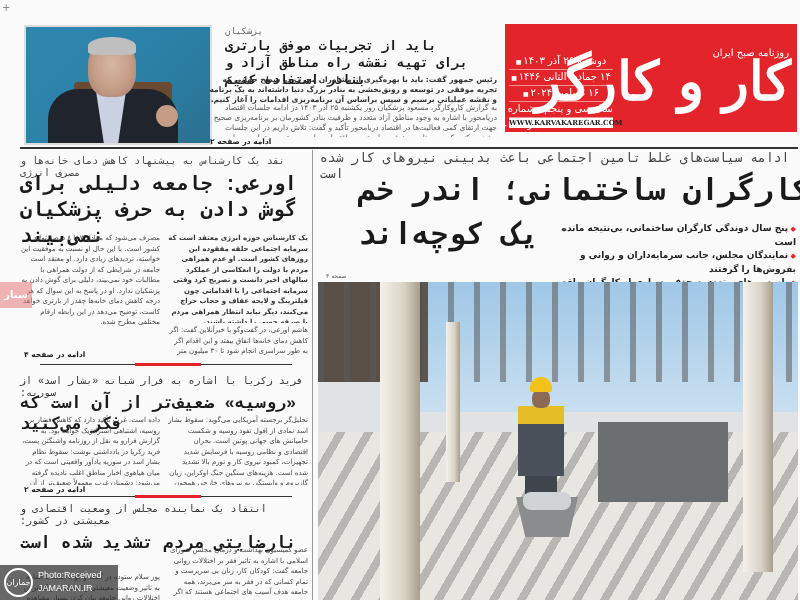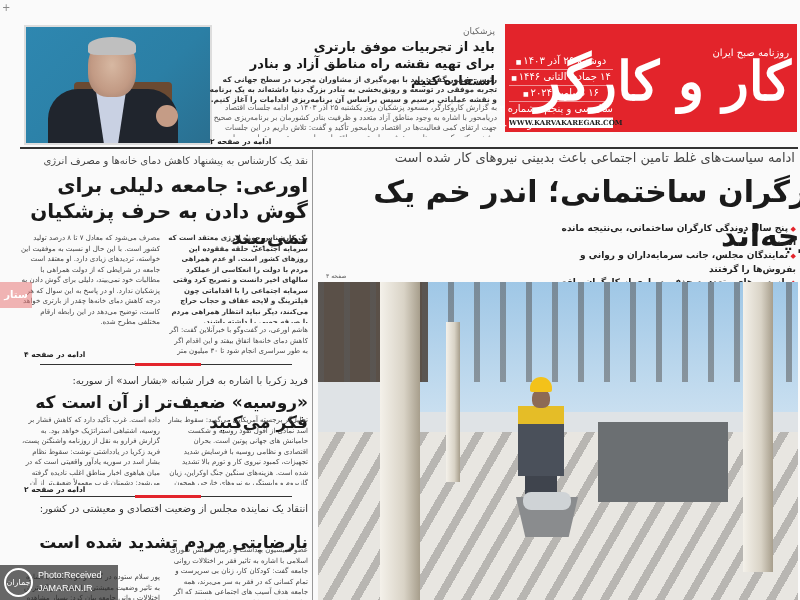--- a/index.html
+++ b/index.html
@@ -1,20 +1,20 @@
 <!DOCTYPE html>
 <html><head>
 <meta charset="utf-8">
 <style>
   * { box-sizing: border-box; margin: 0; padding: 0; }
   html, body { width: 800px; height: 600px; overflow: hidden; background: #fafafa; }
   body { position: relative; font-family: "DejaVu Sans", sans-serif; color: #1a1a1a; }
   .abs { position: absolute; }
   .rtl { direction: rtl; text-align: right; }
-  .center { text-align: right; }
+  .center { text-align: left; font-family: Liberation Mono, monospace; }
 
   
   .masthead { left: 505px; top: 24px; width: 292px; height: 108px; background: #e3242b; color: #fff; }
   .mast-sub { position: absolute; right: 8px; top: 2px; font-size: 10px; font-family: "DejaVu Serif", serif; margin-top: 21px; }
   .mast-title { position: absolute; right: 6px; top: 22px; font-size: 54px; font-weight: bold; font-family: "DejaVu Serif", serif; letter-spacing: -2px; line-height: 70px; }
   .mast-info { position: absolute; left: 4px; top: 30px; width: 104px; font-size: 10px; line-height: 14px; direction: rtl; text-align: center; }
   .mast-info div { border-bottom: 1px solid rgba(255,255,255,0.5); white-space: nowrap; }
   .mast-info div::after { content: " ■"; font-size: 6px; }
   .mast-url { position: absolute; left: 4px; bottom: 4px; width: 104px; background: #fff; color: #222; font-size: 7px; font-family: "DejaVu Serif", serif; font-weight: bold; text-align: center; height: 10px; line-height: 10px; }
 

